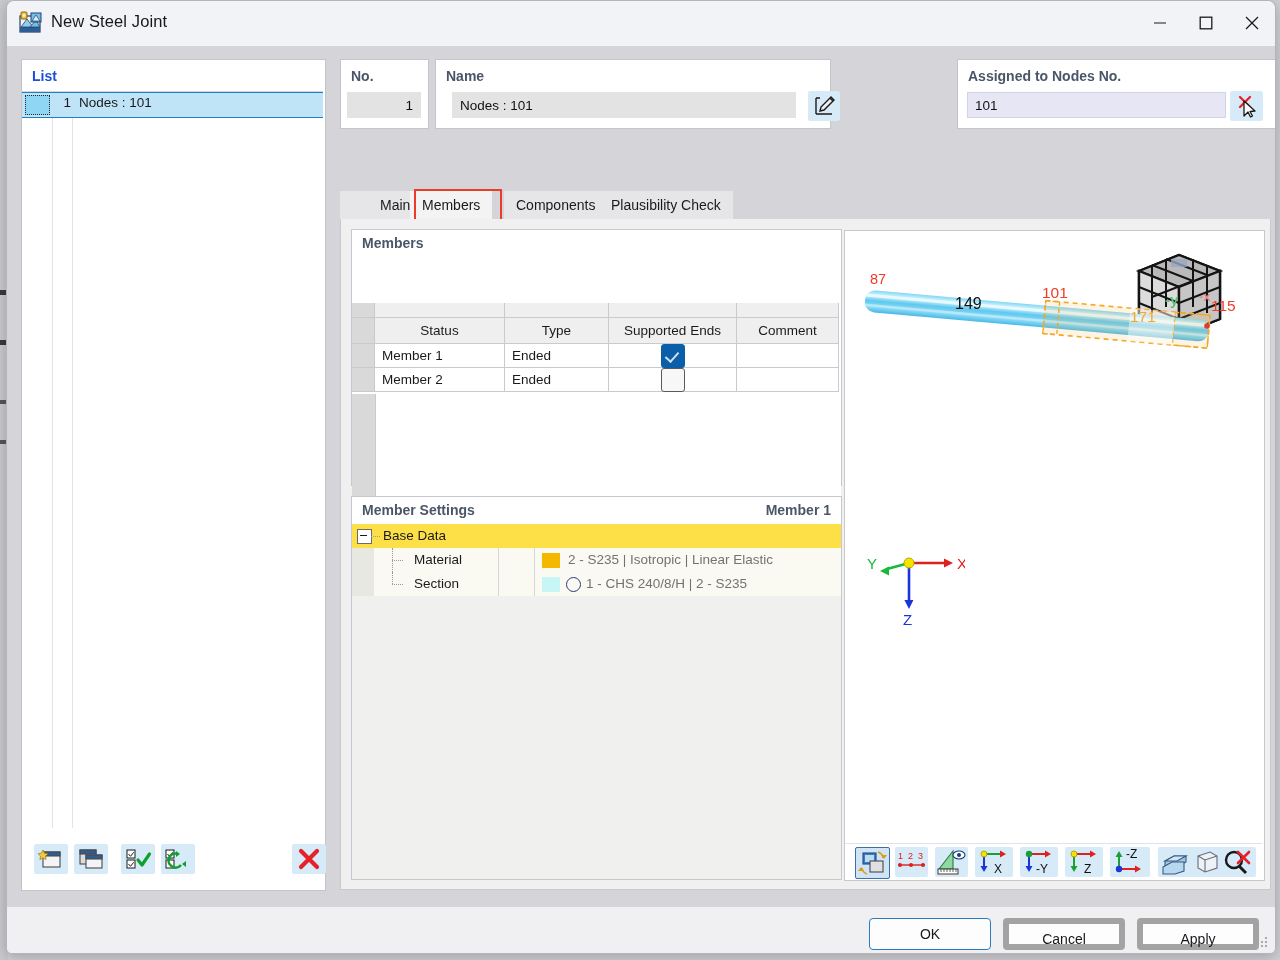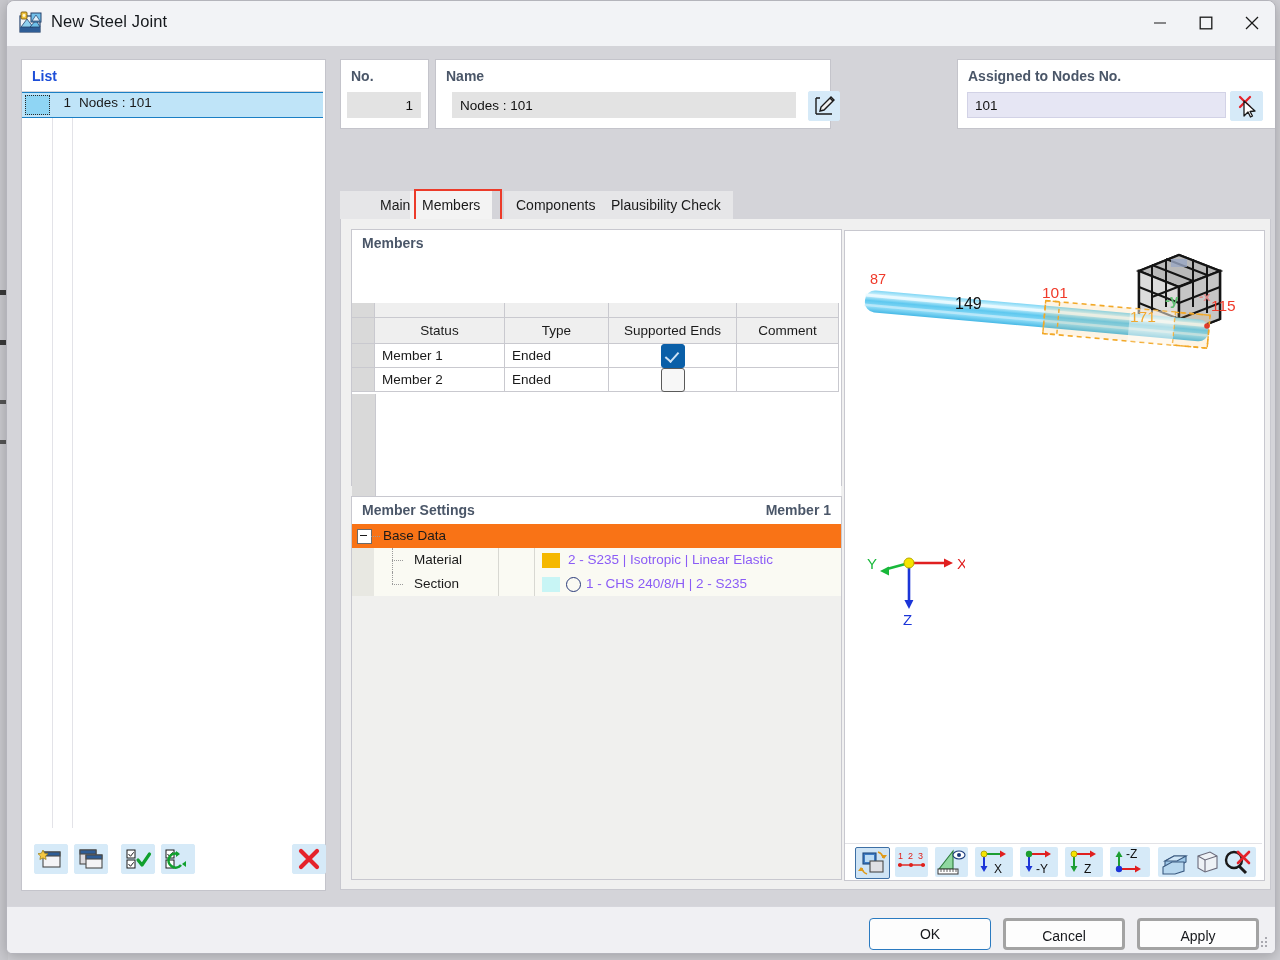--- a/index.html
+++ b/index.html
@@ -113,22 +113,22 @@
   .gcell.ctr{text-align:center;padding-left:0;}
   .grid-empty{position:absolute;left:0;width:100%;background:#fff;border-bottom:1px solid #c9c9cf;box-sizing:border-box;}
   .grid-empty .stub{position:absolute;left:0;top:0;width:23px;height:100%;background:#d9d9d9;border-right:1px solid #c9c9cf;}
 
   
   .tree{position:absolute;left:0;top:27px;width:100%;bottom:0;background:#f0f0ee;overflow:hidden;}
   .trow{position:relative;height:24px;font-size:13.5px;}
   .trow .tgutter{position:absolute;left:0;top:0;width:22px;height:24px;background:#e8e8e2;}
   .trow .tname{position:absolute;top:0;height:24px;line-height:24px;}
   .trow .tsep{position:absolute;top:0;width:1px;height:24px;background:#d8d8d2;}
-  .trow .tval{position:absolute;top:0;height:24px;line-height:24px;color:#8b5cf6;text-align:center;}
-  .tbg-group{background:#f97316;}
+  .trow .tval{position:absolute;top:0;height:24px;line-height:24px;color:#737373;text-align:center;}
+  .tbg-group{background:#fde047;}
   .tbg-item{background:#fafaf3;}
   .expander{
     position:absolute;left:5px;top:5px;width:13px;height:13px;border:1px solid #6b6b6b;background:#fff;
   }
   .expander:before{content:"";position:absolute;left:2px;top:5px;width:7px;height:1px;background:#1a1a1a;}
   .dotline-v{position:absolute;width:0;border-left:1px dotted #9a9a9a;}
   .dotline-h{position:absolute;height:0;border-top:1px dotted #9a9a9a;}
   .swatch{position:absolute;width:18px;height:15px;}
   .ring{position:absolute;width:13px;height:13px;border:1.6px solid #2a3a7a;border-radius:50%;}
 
@@ -139,21 +139,21 @@
   .vb{position:absolute;top:3px;height:30px;background:#d6eaf8;border-radius:2px;cursor:default;}
   .vb.sel{border:1px solid #3d6fa5;background:#cfe4f5;}
   .nodelbl{position:absolute;font-size:14.5px;}
   .nodelbl.red{color:#f03a2a;}
   .nodelbl.black{color:#101010;}
   .nodelbl.orange{color:#f0a830;}
 
   
   .footer{position:absolute;left:0;top:905px;width:1268px;height:47px;background:#f0f0f3;border-top:1px solid #d6d6dc;}
   .btn{
-    position:absolute;top:11px;height:32px;background:#fdfdfd;border:3px solid #a3a3a3;border-radius:4px;
+    position:absolute;top:11px;height:32px;background:#fdfdfd;border:6px solid #a3a3a3;border-radius:4px;
     font-size:14px;color:#16181c;cursor:default;text-align:center;line-height:30px;box-sizing:border-box;
   }
   .btn.def{border:1.6px solid #2a7ac0;}
   .grip{position:absolute;right:6px;bottom:5px;width:12px;height:12px;}
   .grip i{position:absolute;width:2px;height:2px;background:#a9a9b0;}
 </style>
 </head>
 <body>
 
 <div class="desk-left">

